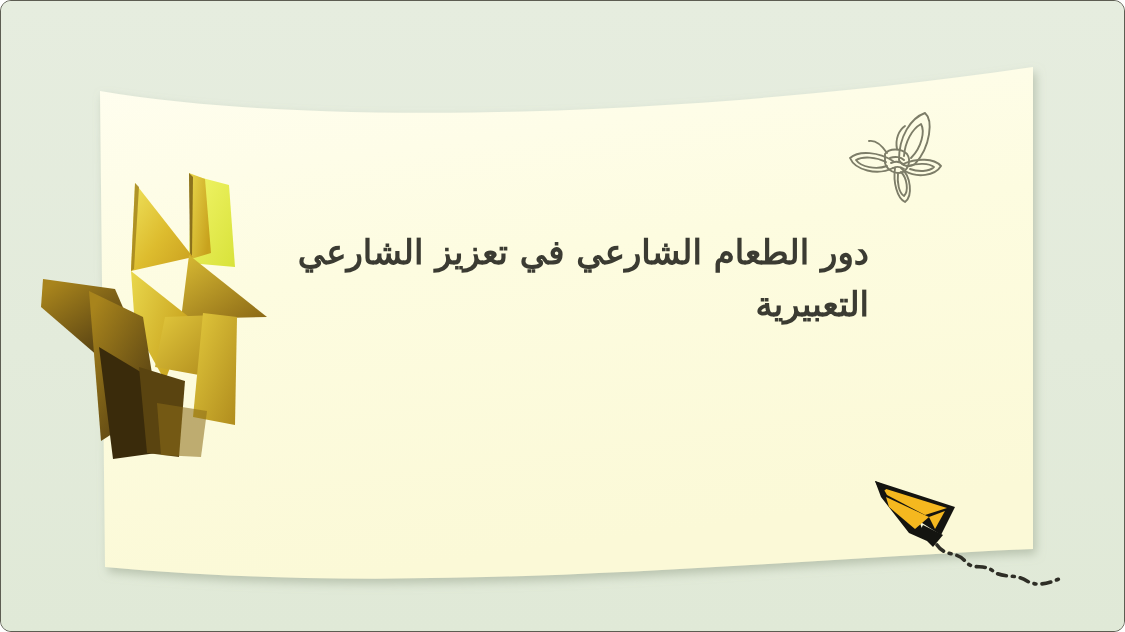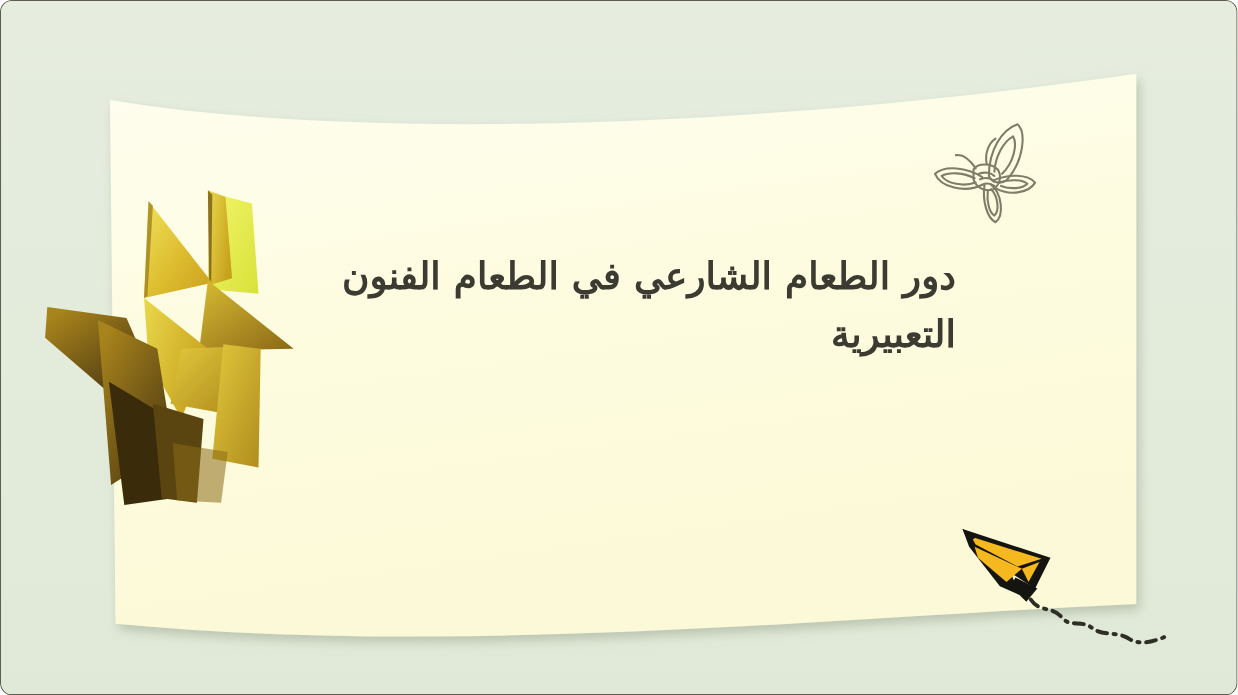--- a/index.html
+++ b/index.html
@@ -225,16 +225,16 @@
 
         <path d="M60,62 L80,72 L70,84 L56,70 Z" fill="#141410"></path>
       </g>
 
       <path d="M74,82 C82,94 94,88 102,98 C110,108 120,100 130,108
                C140,116 152,110 164,118 C174,124 186,120 196,116" fill="none" stroke="#2e2e26" stroke-width="3.6" stroke-linecap="round" stroke-dasharray="9 6 2 6"></path>
     </svg>
   </div>
 
   <div id="title-block">
-    <h1 id="title-text">دور الطعام الشارعي في الطعام الفنون التعبيرية</h1>
+    <h1 id="title-text">دور الطعام الشارعي في تعزيز الشارعي التعبيرية</h1>
   </div>
 
 </div>
 
 </body></html>

